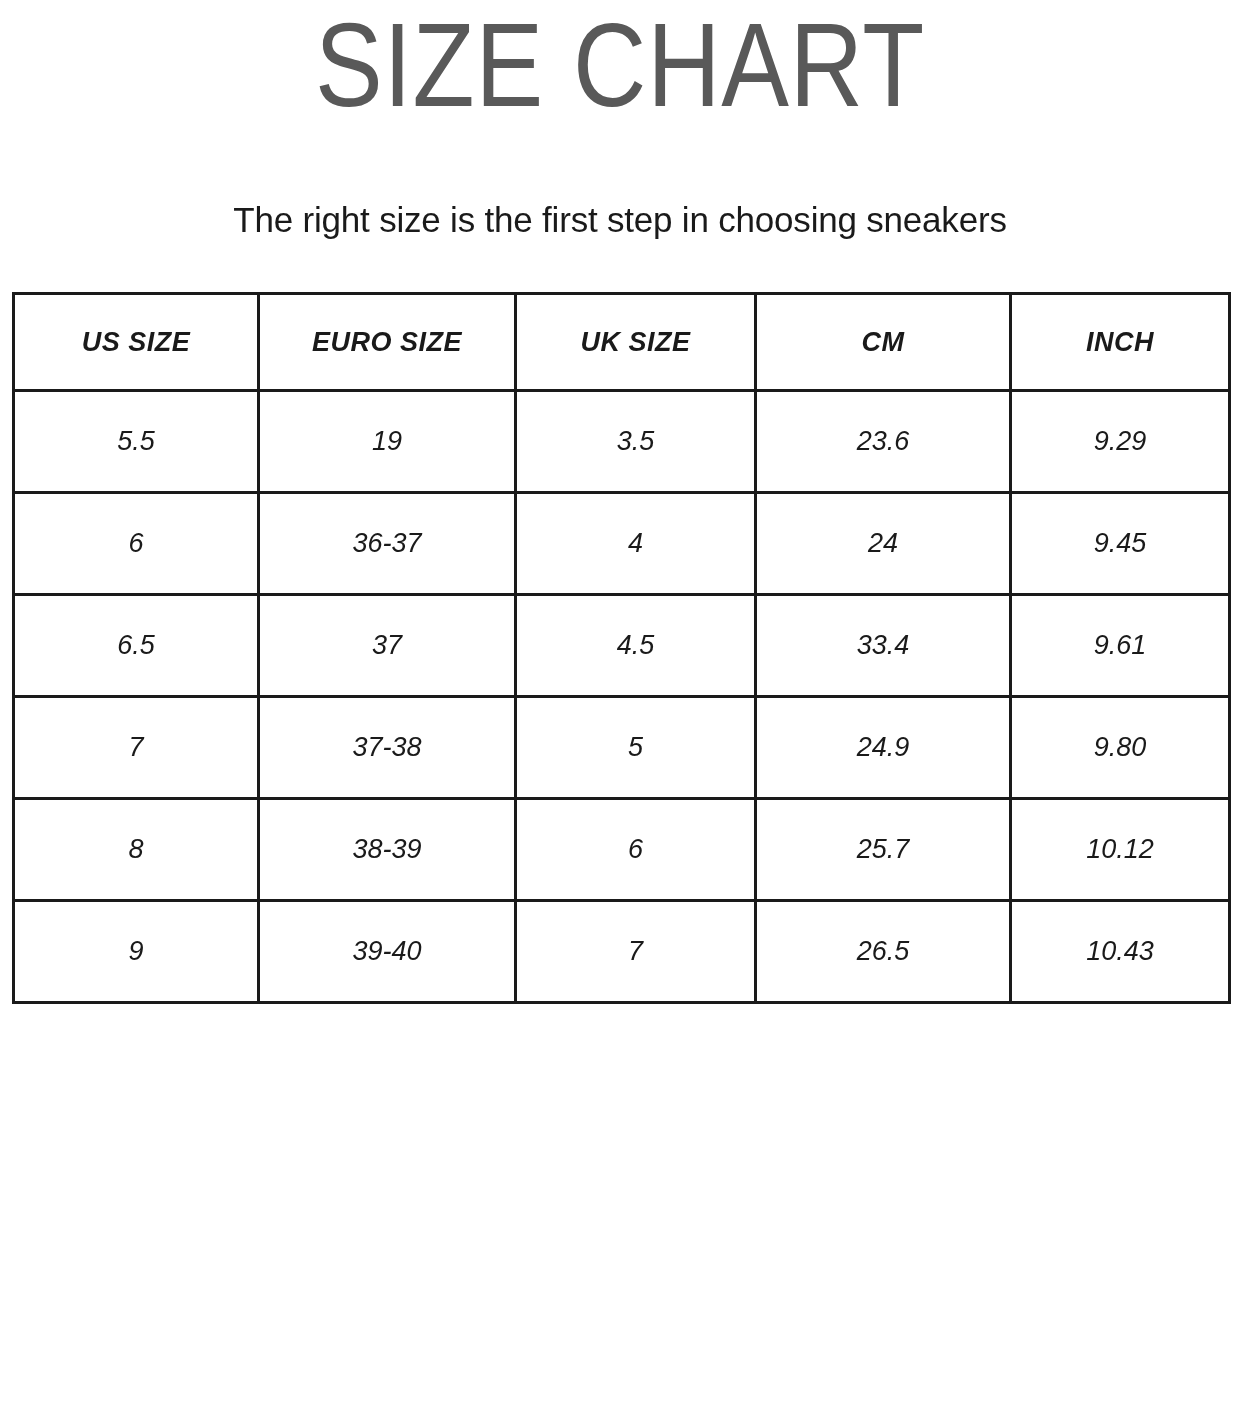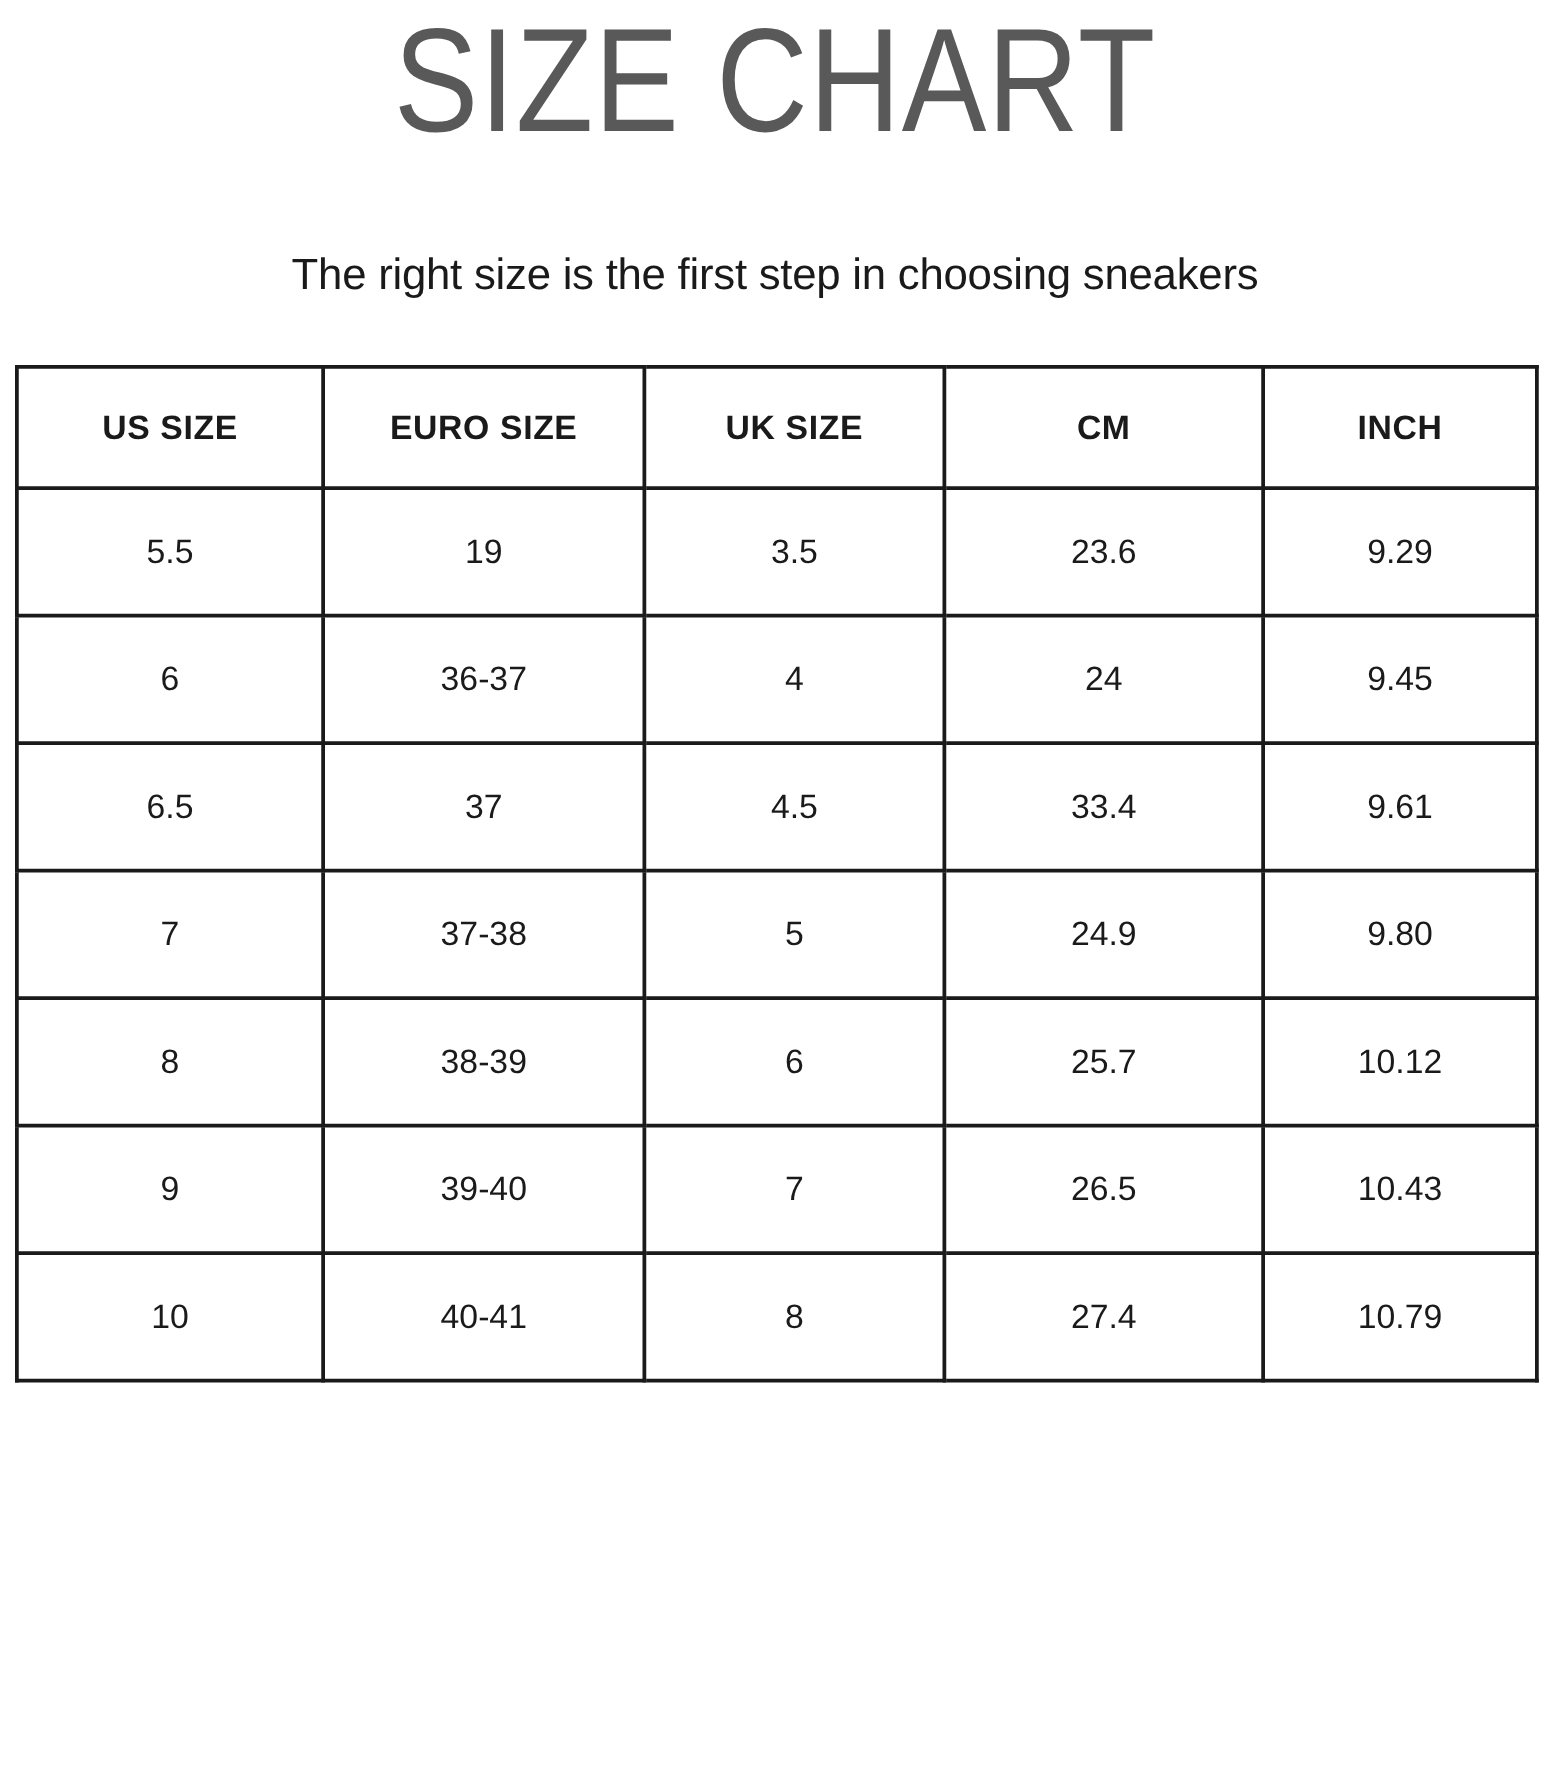--- a/index.html
+++ b/index.html
@@ -35,20 +35,21 @@
   .subtitle {
     text-align: center;
     font-size: 35px;
     font-weight: normal;
     color: #1a1a1a;
     margin: 76px 0 0 0;
     letter-spacing: -0.2px;
   }
   .table-wrap {
     margin: 52px 12px 0 12px;
+    font-style: italic;
   }
   table.size-chart {
     width: 1216px;
     border-collapse: collapse;
     table-layout: fixed;
   }
   table.size-chart th,
   table.size-chart td {
     border: 3px solid #1a1a1a;
     text-align: center;
@@ -132,24 +133,17 @@
           <td>25.7</td>
           <td>10.12</td>
         </tr>
         <tr>
           <td>9</td>
           <td>39-40</td>
           <td>7</td>
           <td>26.5</td>
           <td>10.43</td>
         </tr>
-        <tr>
-          <td>10</td>
-          <td>40-41</td>
-          <td>8</td>
-          <td>27.4</td>
-          <td>10.79</td>
-        </tr>
       </tbody>
     </table>
   </div>
 
 </div>
 
 </body></html>

